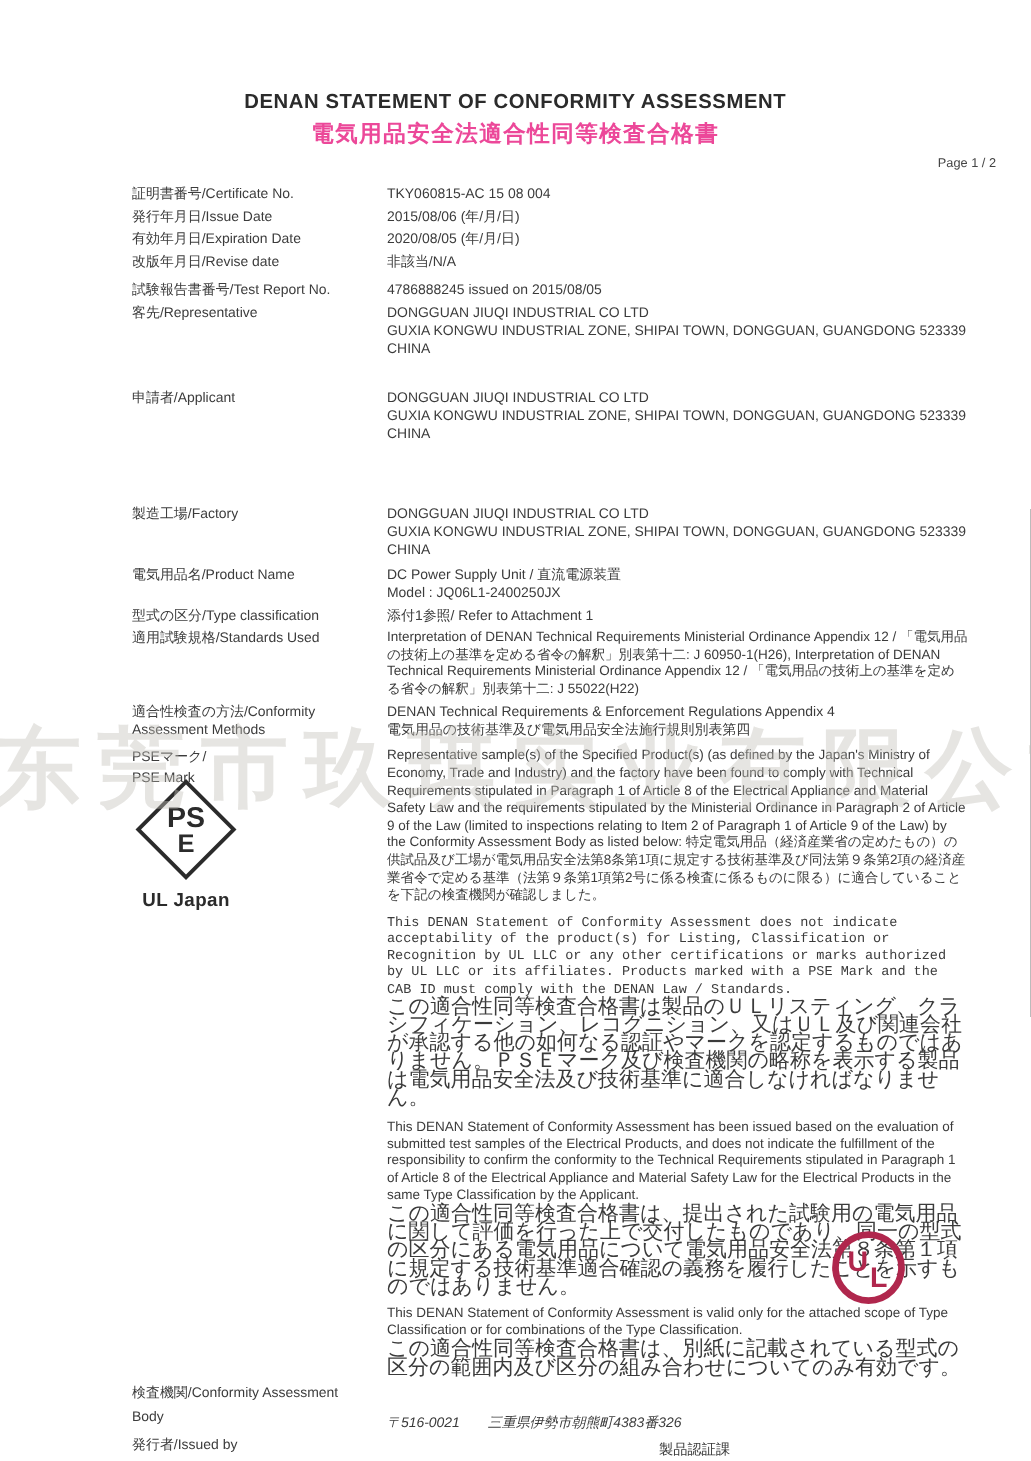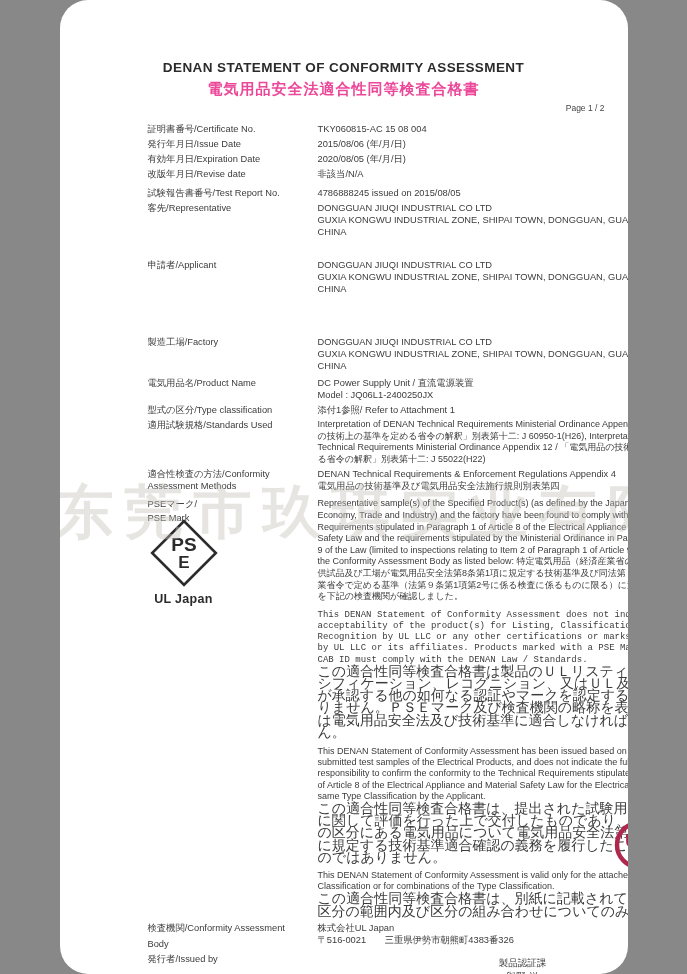--- a/index.html
+++ b/index.html
@@ -1,24 +1,23 @@
 <!DOCTYPE html>
 <html><head>
 <meta charset="utf-8">
 <style>
   html,body{margin:0;padding:0;background:#888;}
   .page{
     position:relative;
-    width:568px;height:974px;
+    width:687px;height:974px;
     background:#ffffff;
     margin:0 auto;
     font-family:"Liberation Sans","DejaVu Sans",sans-serif;
     color:#3b3b3b;
     overflow:hidden;
-    border-radius:28px;
   }
   .header{padding-top:60px;text-align:center;}
   .title-en{font-size:13.5px;font-weight:bold;color:#2b2b2b;letter-spacing:.4px;}
   .title-ja{font-size:15px;font-weight:bold;color:#ec4899;margin-top:5px;letter-spacing:1px;}
   .page-num{font-size:8.5px;text-align:right;padding-right:23px;margin-top:4px;color:#444;}
 
   .rows{margin:10px 0 0 88px;width:557px;}
   .row{display:flex;margin-bottom:3px;}
   .lbl{width:170px;flex:none;font-size:9.3px;line-height:12px;color:#3b3b3b;}
   .val{flex:1;font-size:9.3px;line-height:12px;color:#3b3b3b;}
@@ -161,22 +160,21 @@
         <div class="jpara">この適合性同等検査合格書は、別紙に記載されている型式の区分の範囲内及び区分の組み合わせについてのみ有効です。</div>
       </div>
     </div>
 
     <div class="row" style="margin-top:5px;">
       <div class="lbl">
         <div>検査機関/Conformity Assessment</div>
         <div style="margin-top:4px;">Body</div>
       </div>
       <div class="val">
-        <div>株式会社UL Japan</div>
-        <div style="margin-top:0;">〒516-0021　　三重県伊勢市朝熊町4383番326</div>
+        <div style="margin-top:20px;font-style:italic;">〒516-0021　　三重県伊勢市朝熊町4383番326</div>
       </div>
     </div>
 
     <div class="row" style="margin-top:3px;">
       <div class="lbl">発行者/Issued by</div>
       <div class="val">
         <div class="sig-block">
           <div class="sig-dept">製品認証課</div>
           <div class="sig-name-ja">與野 滋</div>
           <div class="sig-wrap">

